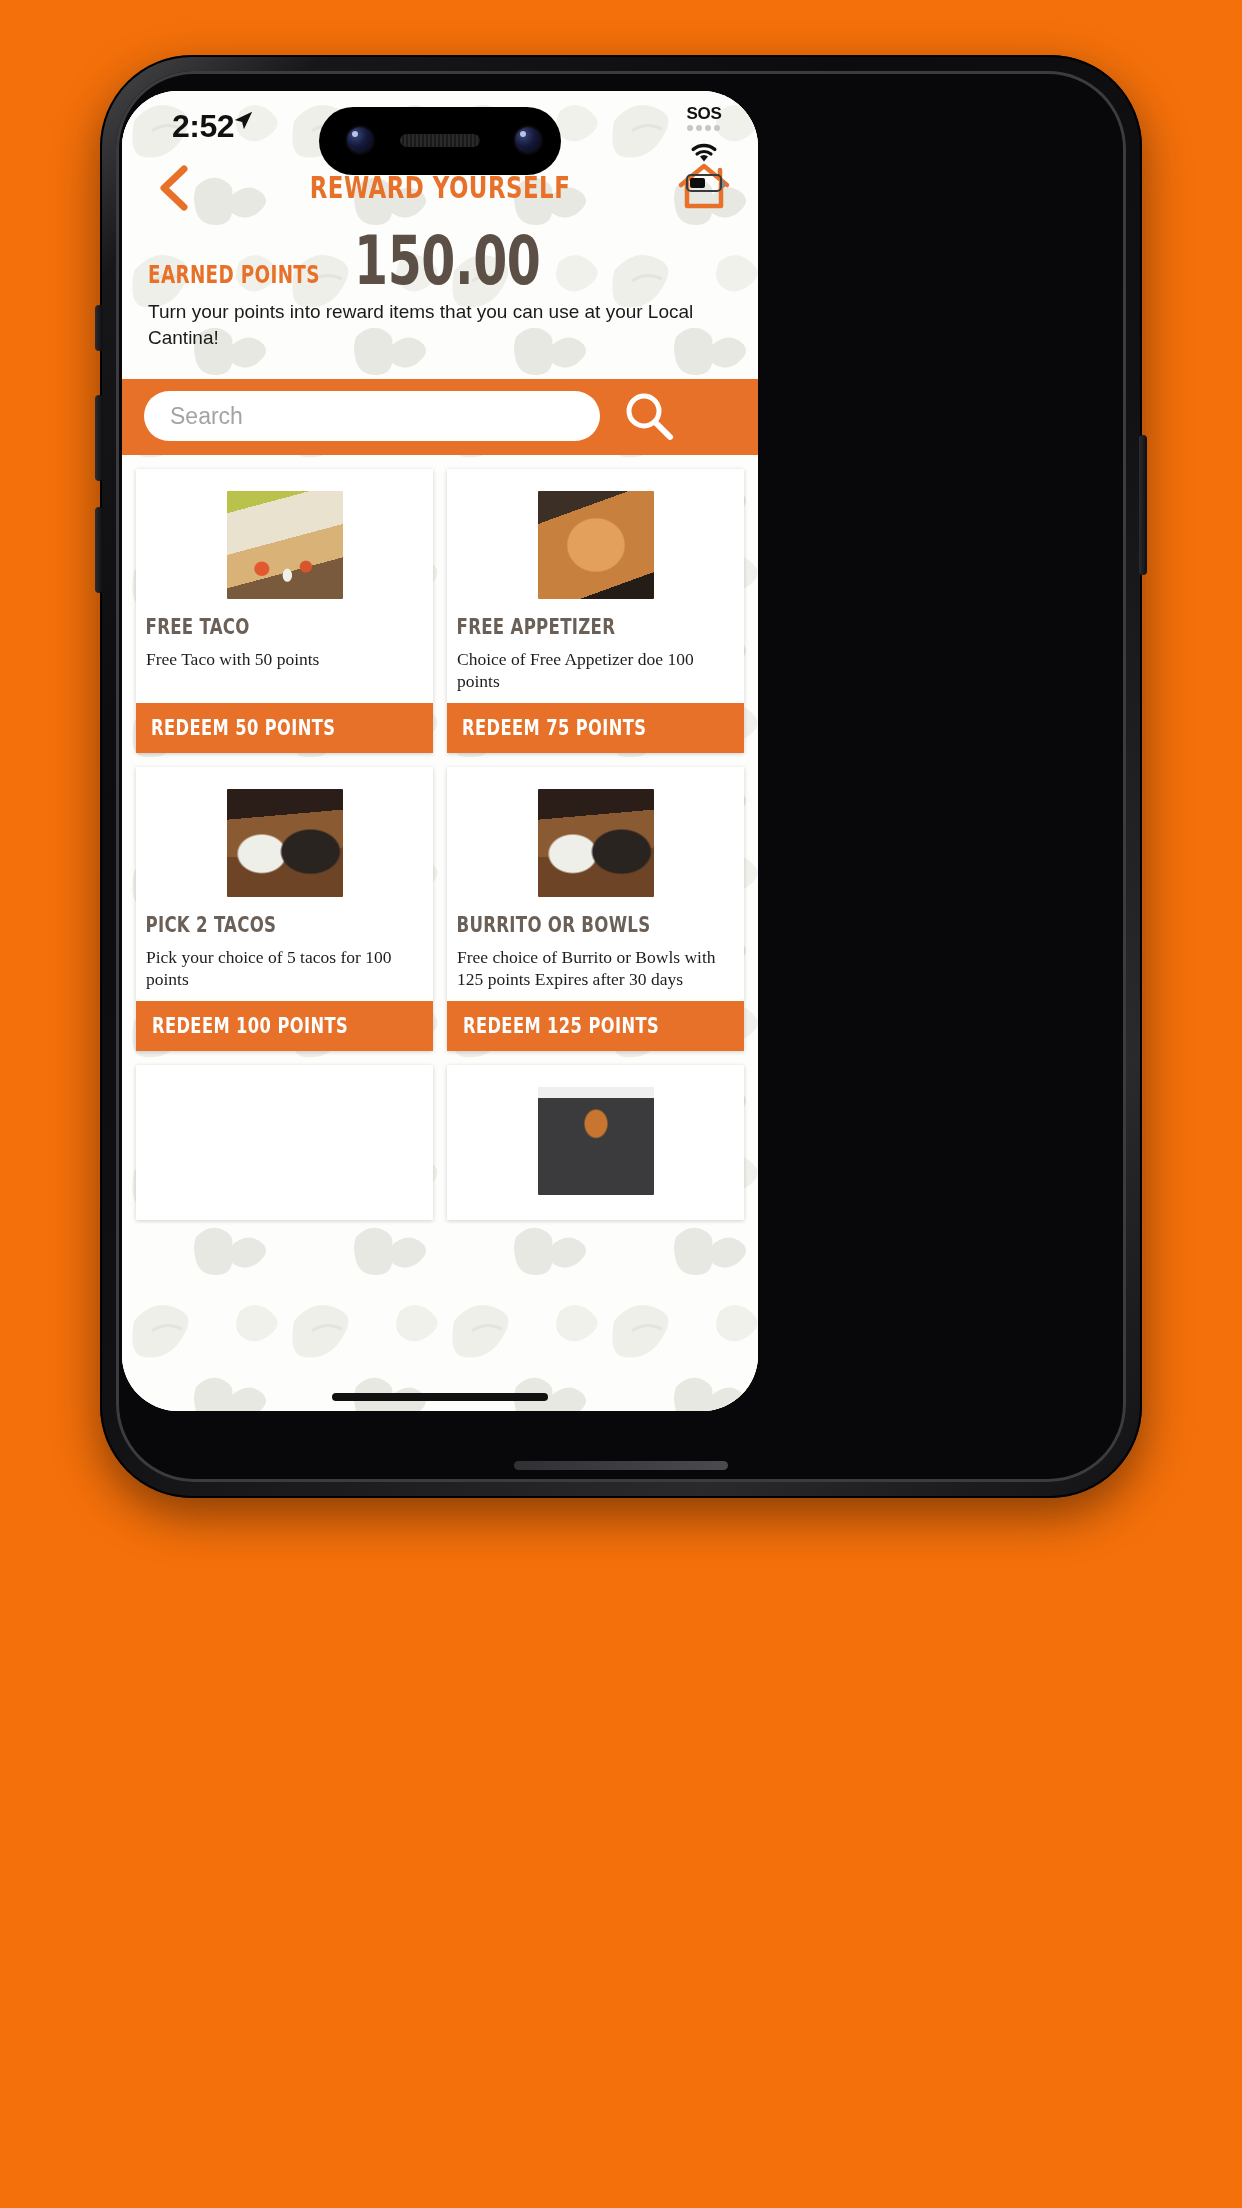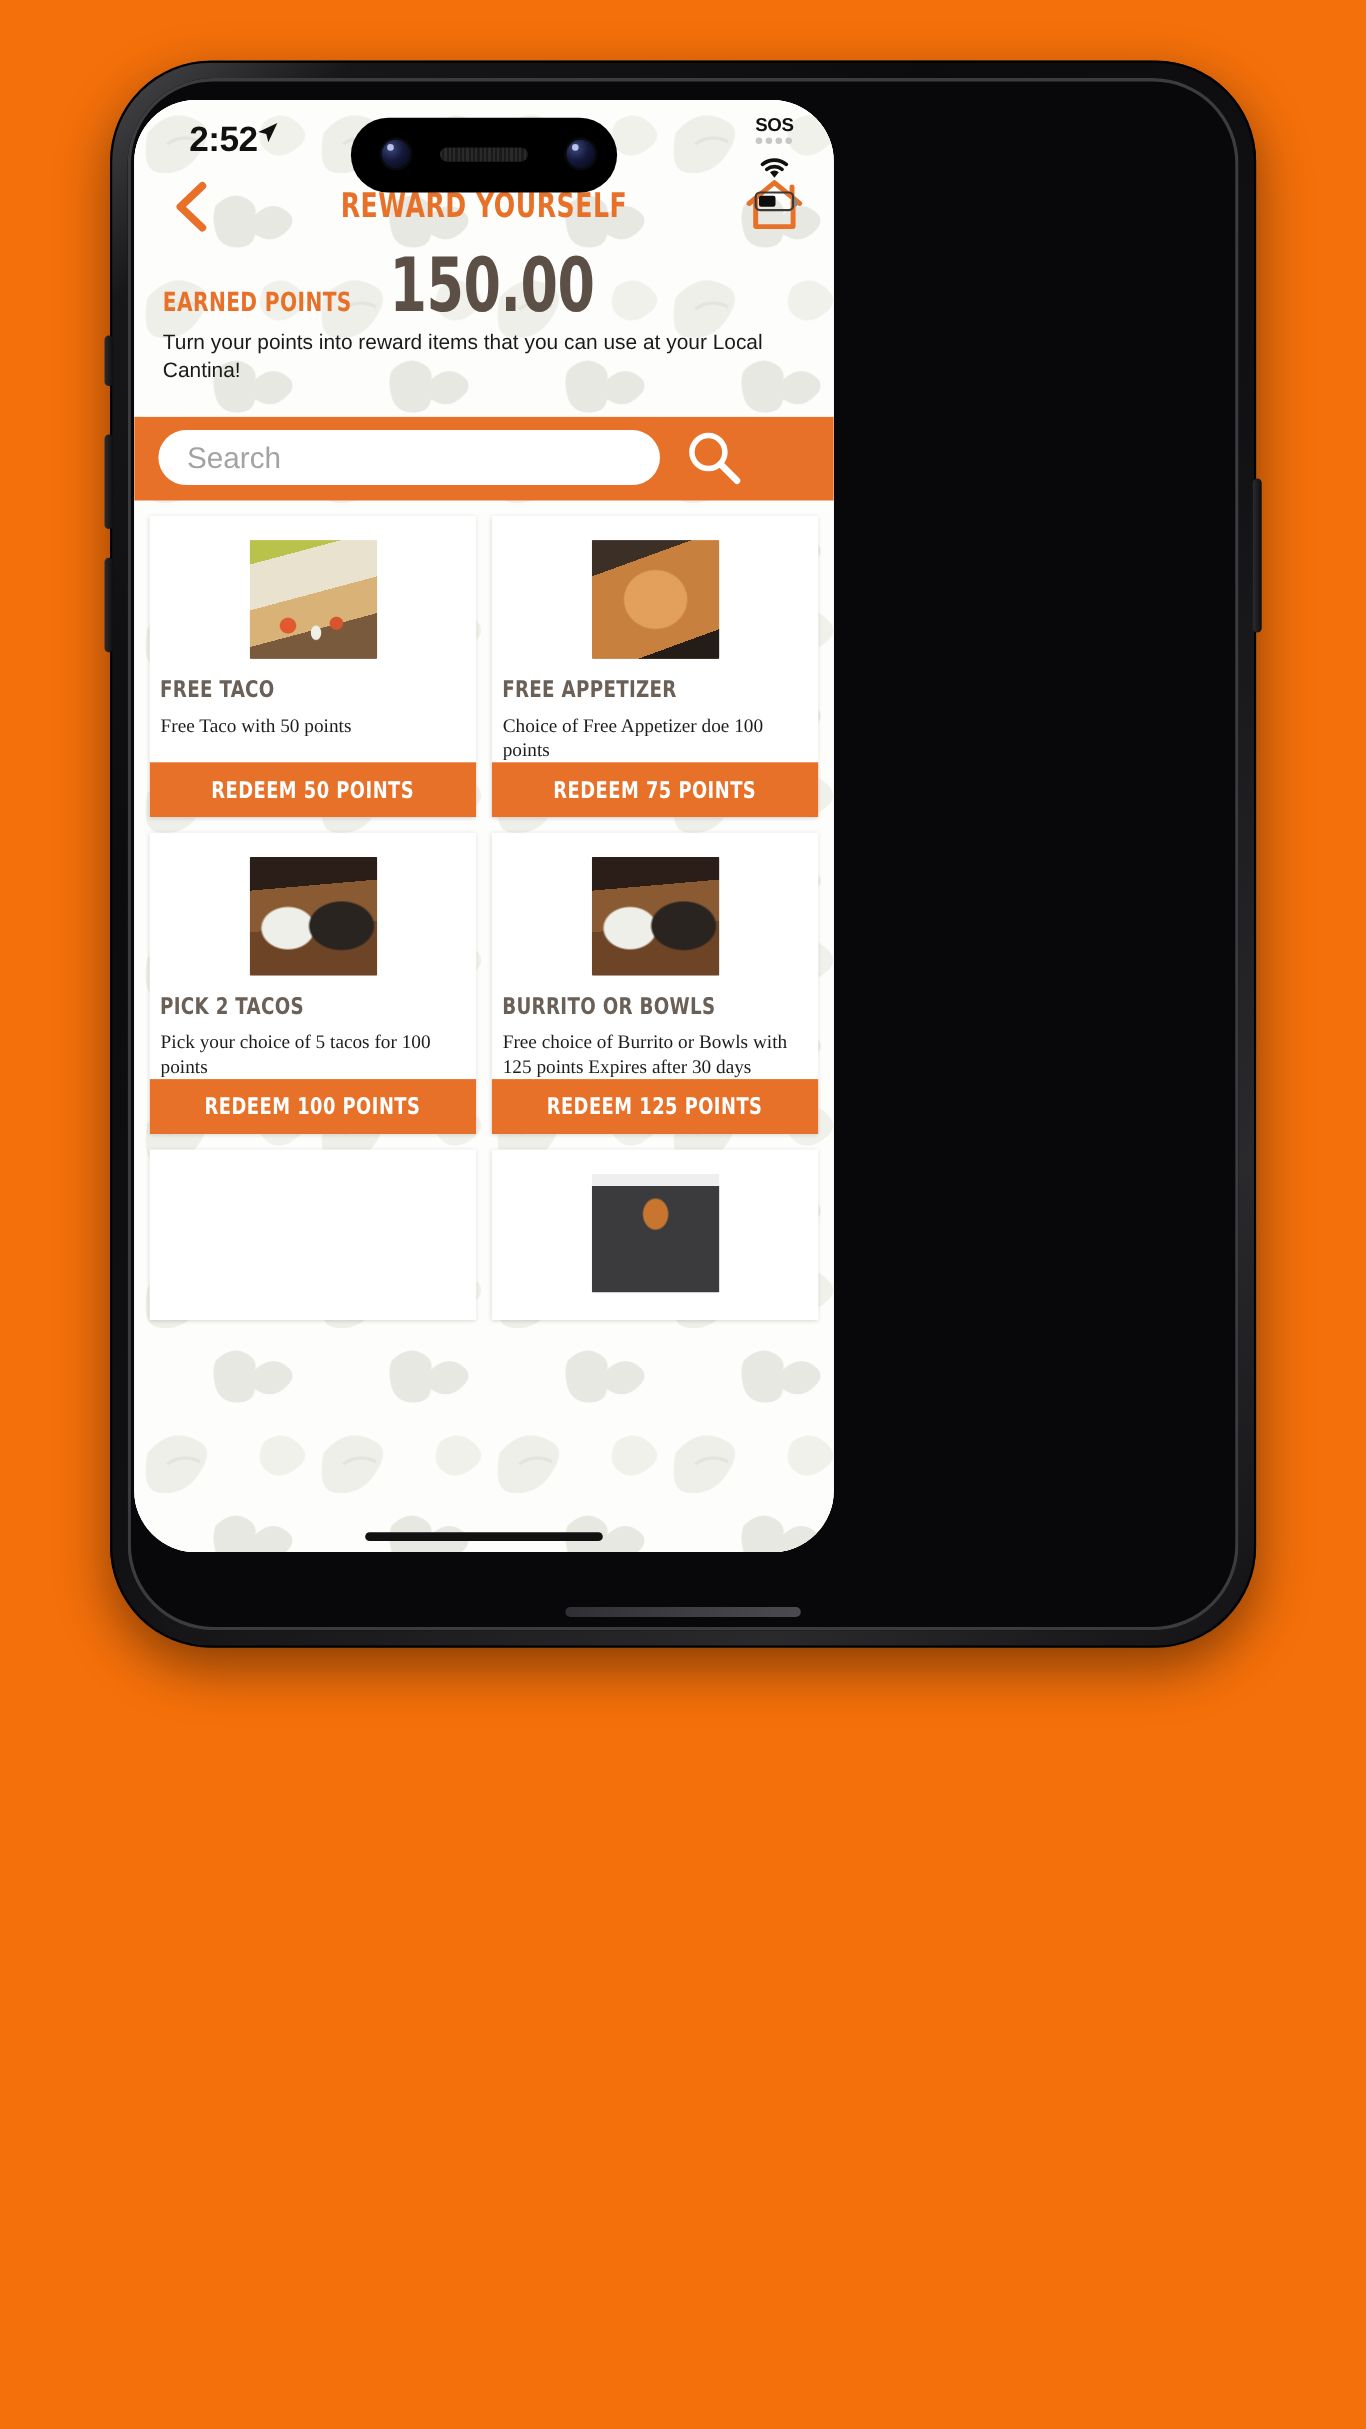--- a/index.html
+++ b/index.html
@@ -151,21 +151,21 @@
   }
 
   
   #search-band {
     position: absolute; left: 0; top: 288px; width: 636px; height: 76px;
     background: #E8712A; z-index: 5;
   }
   #search-input {
     position: absolute; left: 22px; top: 12px; width: 456px; height: 50px;
     background: #fff; border: none; border-radius: 26px;
-    padding: 10px 26px; font-size: 27px; color: #333;
+    padding: 10px 26px; font-size: 23px; color: #333;
     font-family: "Liberation Sans", sans-serif;
   }
   #search-input::placeholder { color: #a3a3a3; }
   #search-button {
     position: absolute; left: 498px; top: 9px; width: 56px; height: 56px;
     background: none; border: none; cursor: pointer; padding: 0;
   }
 
   
   #rewards-scroll {
@@ -194,23 +194,23 @@
     font-weight: bold; font-size: 21px; color: #6B6057; letter-spacing: .3px;
     transform: scaleX(.88); transform-origin: left center;
   }
   .reward-desc {
     margin: 9px 0 0 6px; padding: 0 6px 0 4px;
     font-size: 17.5px; color: #1d1d1d; line-height: 1.28;
     flex: 1;
     font-family: Liberation Serif, serif;
   }
   .reward-redeem {
-    height: 50px; width: 100%;
+    margin-top: 10px; height: 50px; width: 100%;
     background: #E8712A; border: none; cursor: pointer;
-    display: flex; align-items: center; justify-content: center;
+    display: flex; align-items: center; justify-content: flex-start;
     font-family: "Liberation Sans Narrow","DejaVu Sans Condensed","Liberation Sans",sans-serif;
     font-weight: bold; font-size: 21px; color: #fff; letter-spacing: .5px;
   }
   .reward-redeem span { transform: scaleX(.86); display: inline-block; }
   .reward-card.partial { min-height: 150px; }
 
   
   #home-indicator {
     position: absolute; left: 50%; transform: translateX(-50%); bottom: 10px;
     width: 216px; height: 8px; border-radius: 5px; background: #111; z-index: 20;

